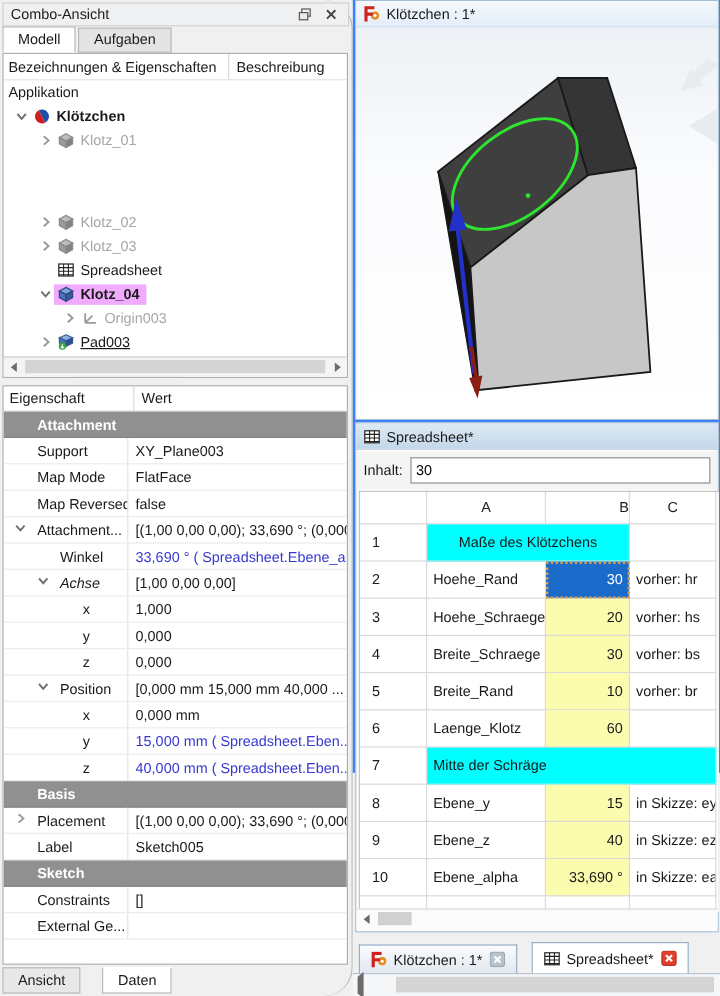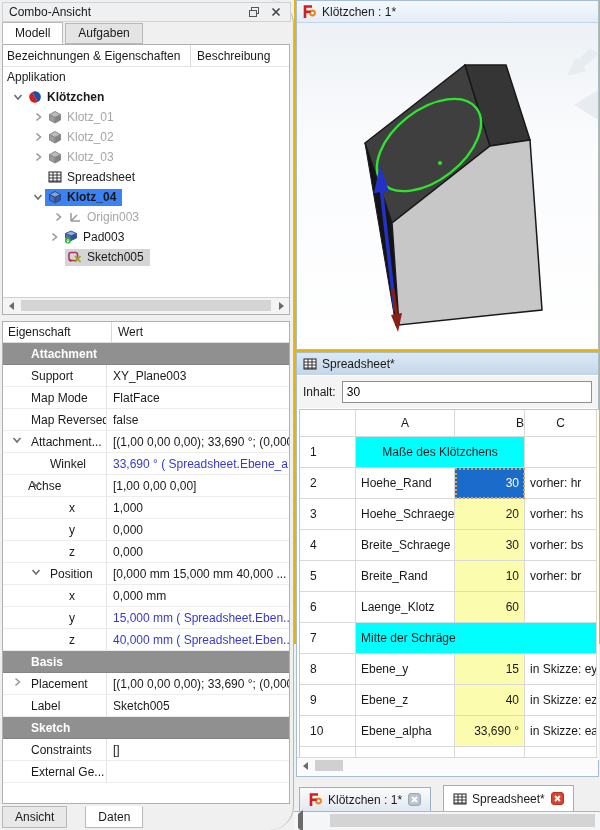--- a/index.html
+++ b/index.html
@@ -15,21 +15,21 @@
   .tab{padding:2px 12px 3px 12px;border:1px solid #b9b9b9;background:#e4e4e4;margin-right:2px;}
   .tab.active{background:#fff;border-bottom:1px solid #fff;padding-top:3px;}
   .tree-frame{position:absolute;left:2px;top:44px;width:288px;height:271px;background:#fff;border:1px solid #b0b0b0;box-sizing:border-box;overflow:hidden;}
   .tree-header{display:flex;height:21px;border-bottom:1px solid #e4e4e4;align-items:center;}
   .tree-header .col1{width:183px;padding-left:4px;border-right:1px solid #d8d8d8;height:100%;display:flex;align-items:center;}
   .tree-header .col2{padding-left:6px;}
   .tree-root{height:20px;display:flex;align-items:center;padding-left:4px;}
   .tree-row{height:20px;display:flex;align-items:center;}
   .chev{width:14px;height:14px;display:inline-flex;align-items:center;justify-content:center;flex:none;}
   .tree-wrap{display:inline-flex;align-items:center;gap:5px;padding:1px 6px 1px 2px;}
-  .tree-wrap.hl-blue{background:#3b82f6;}
+  .tree-wrap.hl-blue{background:#f0abfc;}
   .tree-wrap.hl-gray{background:#d5d5d5;}
   .t-icon{width:15px;height:15px;display:inline-flex;align-items:center;justify-content:center;flex:none;}
   .t-label.bold{font-weight:bold;}
   .t-label.gray{color:#a6a6a6;}
   .tree-hscroll{position:absolute;left:0;right:0;bottom:0;height:16px;background:#f4f4f4;border-top:1px solid #d0d0d0;}
   .sb-btn{position:absolute;top:0;width:16px;height:15px;display:flex;align-items:center;justify-content:center;}
   .tri-l{width:0;height:0;border-top:4px solid transparent;border-bottom:4px solid transparent;border-right:5px solid #6b6b6b;}
   .tri-r{width:0;height:0;border-top:4px solid transparent;border-bottom:4px solid transparent;border-left:5px solid #6b6b6b;}
   .sb-thumb{position:absolute;top:2px;left:18px;right:18px;height:11px;background:#d4d4d4;}
   
@@ -41,21 +41,21 @@
   .prop-section span{padding-left:28px;}
   .prop-row{height:21px;display:flex;border-bottom:1px solid #ececec;}
   .prop-name{width:103px;flex:none;position:relative;display:flex;align-items:center;border-right:1px solid #e3e3e3;overflow:hidden;white-space:nowrap;}
   .prop-chev{position:absolute;top:3px;width:14px;height:14px;}
   .prop-value{flex:1;display:flex;align-items:center;padding-left:6px;overflow:hidden;white-space:nowrap;}
   .prop-value.expr{color:#3838d0;}
   .bottom-tabs{position:absolute;left:2px;top:806px;height:23px;display:flex;align-items:flex-start;gap:16px;}
   .btab{padding:3px 12px;border:1px solid #b9b9b9;background:#e8e8e8;margin-right:2px;}
   .btab.active{background:#fff;border-top:1px solid #fff;margin-top:0;}
   
-  .mdi{position:absolute;left:294px;top:0;width:306px;height:644px;background:#eab308;}
+  .mdi{position:absolute;left:294px;top:0;width:306px;height:644px;background:#3b82f6;}
   .win{position:absolute;left:2px;right:1px;background:#fff;border:1px solid #a6bdd6;box-sizing:border-box;}
   .win3d{top:0;height:350px;}
   .win-title{height:22px;display:flex;align-items:center;gap:5px;padding:0 5px;
              background:linear-gradient(#f4f8fc,#e3edf8);border-bottom:1px solid #c2d4e6;box-sizing:border-box;}
   .winsheet{top:352px;height:425px;}
   .winsheet .win-title{background:linear-gradient(#dce9f4,#c4d7e9);}
   .viewport{position:absolute;left:0;top:22px;right:0;bottom:0;background:linear-gradient(180deg,#edf1f5 0%,#fafbfd 35%,#ffffff 100%);overflow:hidden;}
   .inhalt-row{position:absolute;left:0;right:0;top:23px;height:32px;display:flex;align-items:center;gap:6px;padding:0 6px;background:#f4f4f4;box-sizing:border-box;}
   .inhalt-input{flex:1;height:18px;border:1px solid #8f8f8f;background:#fff;font:12px "Liberation Sans",sans-serif;padding:1px 4px;}
   .sheet-grid{position:absolute;left:2px;top:56px;width:299px;height:350px;overflow:hidden;border-left:1px solid #c4c4c4;border-top:1px solid #c4c4c4;background:#fff;}
@@ -143,21 +143,21 @@
               <span class="t-icon">
                 <svg width="14" height="14" viewBox="0 0 14 14">
                   <polygon points="7,1.5 12.5,4.5 7,7.5 1.5,4.5" fill="#bdbdbd" stroke="#8a8a8a"></polygon>
                   <polygon points="1.5,4.5 7,7.5 7,13 1.5,10" fill="#9c9c9c" stroke="#8a8a8a"></polygon>
                   <polygon points="7,7.5 12.5,4.5 12.5,10 7,13" fill="#838383" stroke="#8a8a8a"></polygon>
                 </svg>
               </span>
               <span class="t-label gray">Klotz_01</span>
             </span>
           </div>
-          <div class="tree-row" style="padding-left: 28px;">
+          <div class="tree-row" style="padding-left: 28px; margin-top: 48px;">
             <span class="chev">
               <svg width="12" height="12" viewBox="0 0 12 12">
                 <path d="M4.5 2.5 L8.5 6 L4.5 9.5" fill="none" stroke="#9a9a9a" stroke-width="1.6"></path>
               </svg>
             </span>
             <span class="tree-wrap">
               <span class="t-icon">
                 <svg width="14" height="14" viewBox="0 0 14 14">
                   <polygon points="7,1.5 12.5,4.5 7,7.5 1.5,4.5" fill="#bdbdbd" stroke="#8a8a8a"></polygon>
                   <polygon points="1.5,4.5 7,7.5 7,13 1.5,10" fill="#9c9c9c" stroke="#8a8a8a"></polygon>
@@ -221,21 +221,21 @@
             </span>
             <span class="tree-wrap">
               <span class="t-icon">
                 <svg width="14" height="14" viewBox="0 0 14 14">
                   <path d="M3 11 H12 M3 11 V3 M3 11 L9 5" fill="none" stroke="#9a9a9a" stroke-width="1.5"></path>
                 </svg>
               </span>
               <span class="t-label gray">Origin003</span>
             </span>
           </div>
-          <div class="tree-row" style="padding-left: 44px;">
+          <div class="tree-row" style="padding-left: 28px; text-decoration: underline;">
             <span class="chev">
               <svg width="12" height="12" viewBox="0 0 12 12">
                 <path d="M4.5 2.5 L8.5 6 L4.5 9.5" fill="none" stroke="#9a9a9a" stroke-width="1.6"></path>
               </svg>
             </span>
             <span class="tree-wrap">
               <span class="t-icon">
                 <svg width="14" height="14" viewBox="0 0 14 14">
                   <polygon points="7,1 12.5,3.5 7,6 1.5,3.5" fill="#8fb1e0" stroke="#3a5a90"></polygon>
                   <polygon points="1.5,3.5 7,6 7,10.5 1.5,8" fill="#4a71b8" stroke="#3a5a90"></polygon>
@@ -312,21 +312,21 @@
             <div class="prop-name">
               <span style="padding-left: 47px;">Winkel</span>
             </div>
             <div class="prop-value expr">33,690 °  ( Spreadsheet.Ebene_a...</div>
           </div>
           <div class="prop-row">
             <div class="prop-name">
               <span class="prop-chev" style="left: 27px;"><svg width="12" height="12" viewBox="0 0 12 12">
                   <path d="M2.5 4 L6 8 L9.5 4" fill="none" stroke="#6e6e6e" stroke-width="1.6"></path>
                 </svg></span>
-              <span style="padding-left: 25px;">Achse</span>
+              <span style="padding-left: 47px; font-style: italic;">Achse</span>
             </div>
             <div class="prop-value">[1,00 0,00 0,00]</div>
           </div>
           <div class="prop-row">
             <div class="prop-name">
               <span style="padding-left: 66px;">x</span>
             </div>
             <div class="prop-value">1,000</div>
           </div>
           <div class="prop-row">

